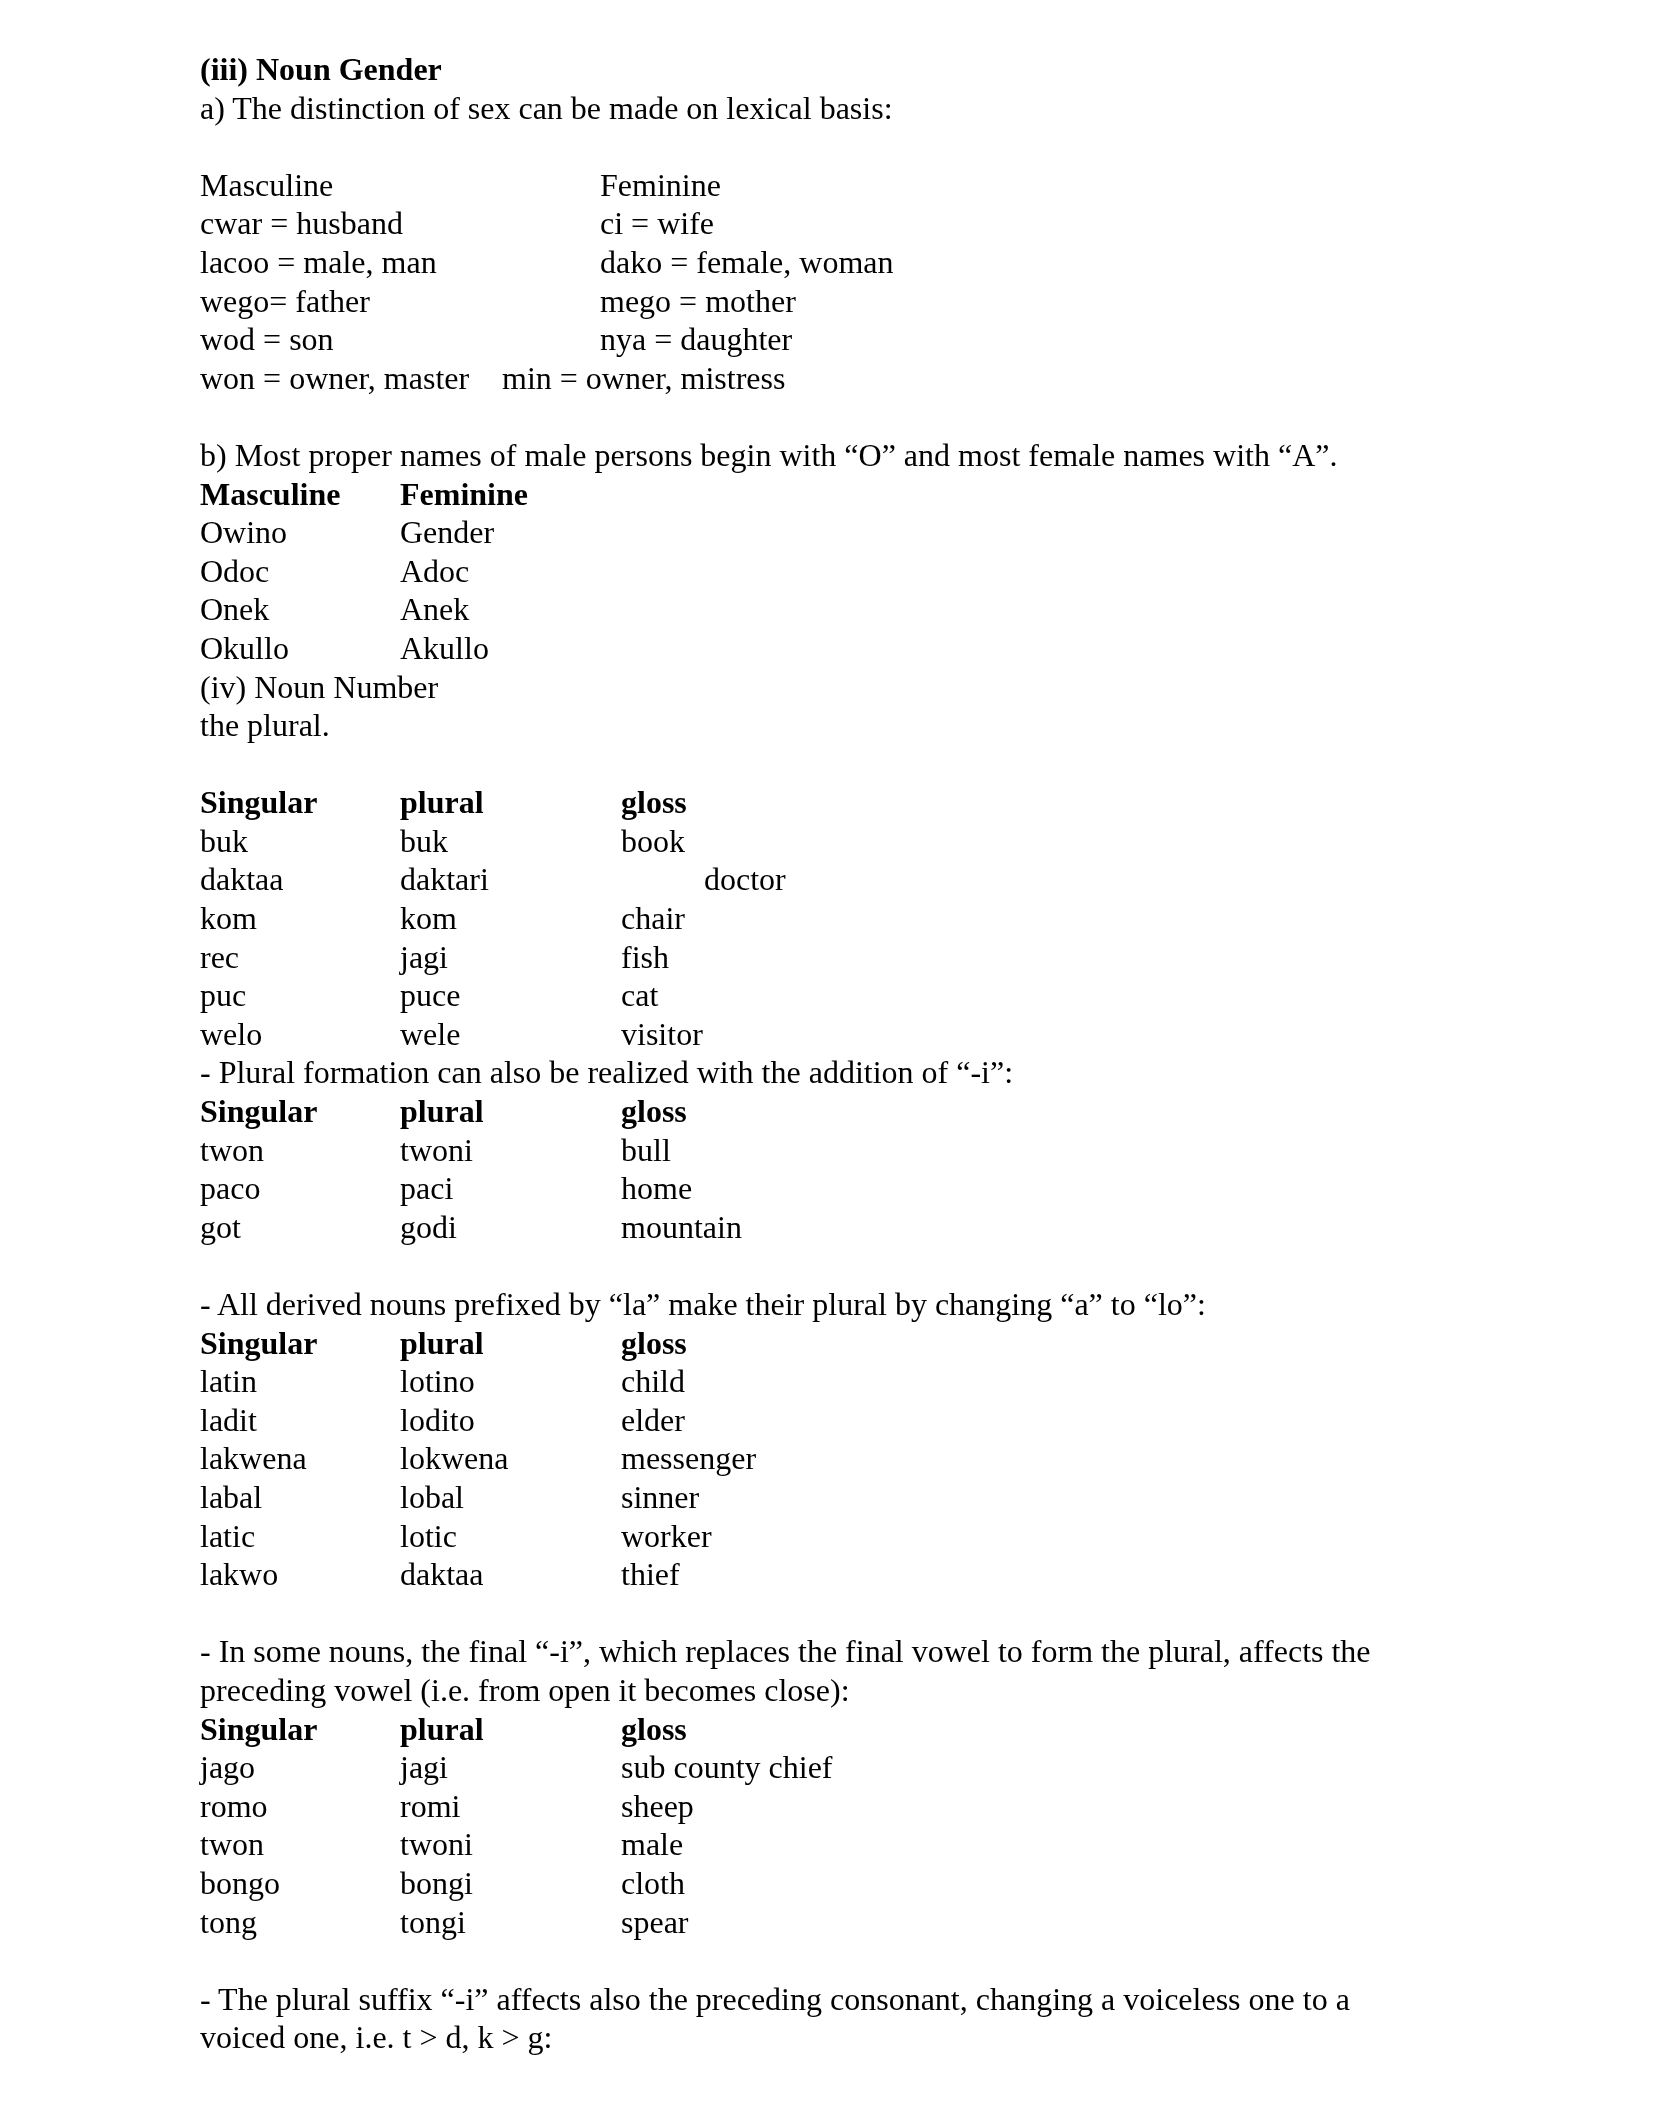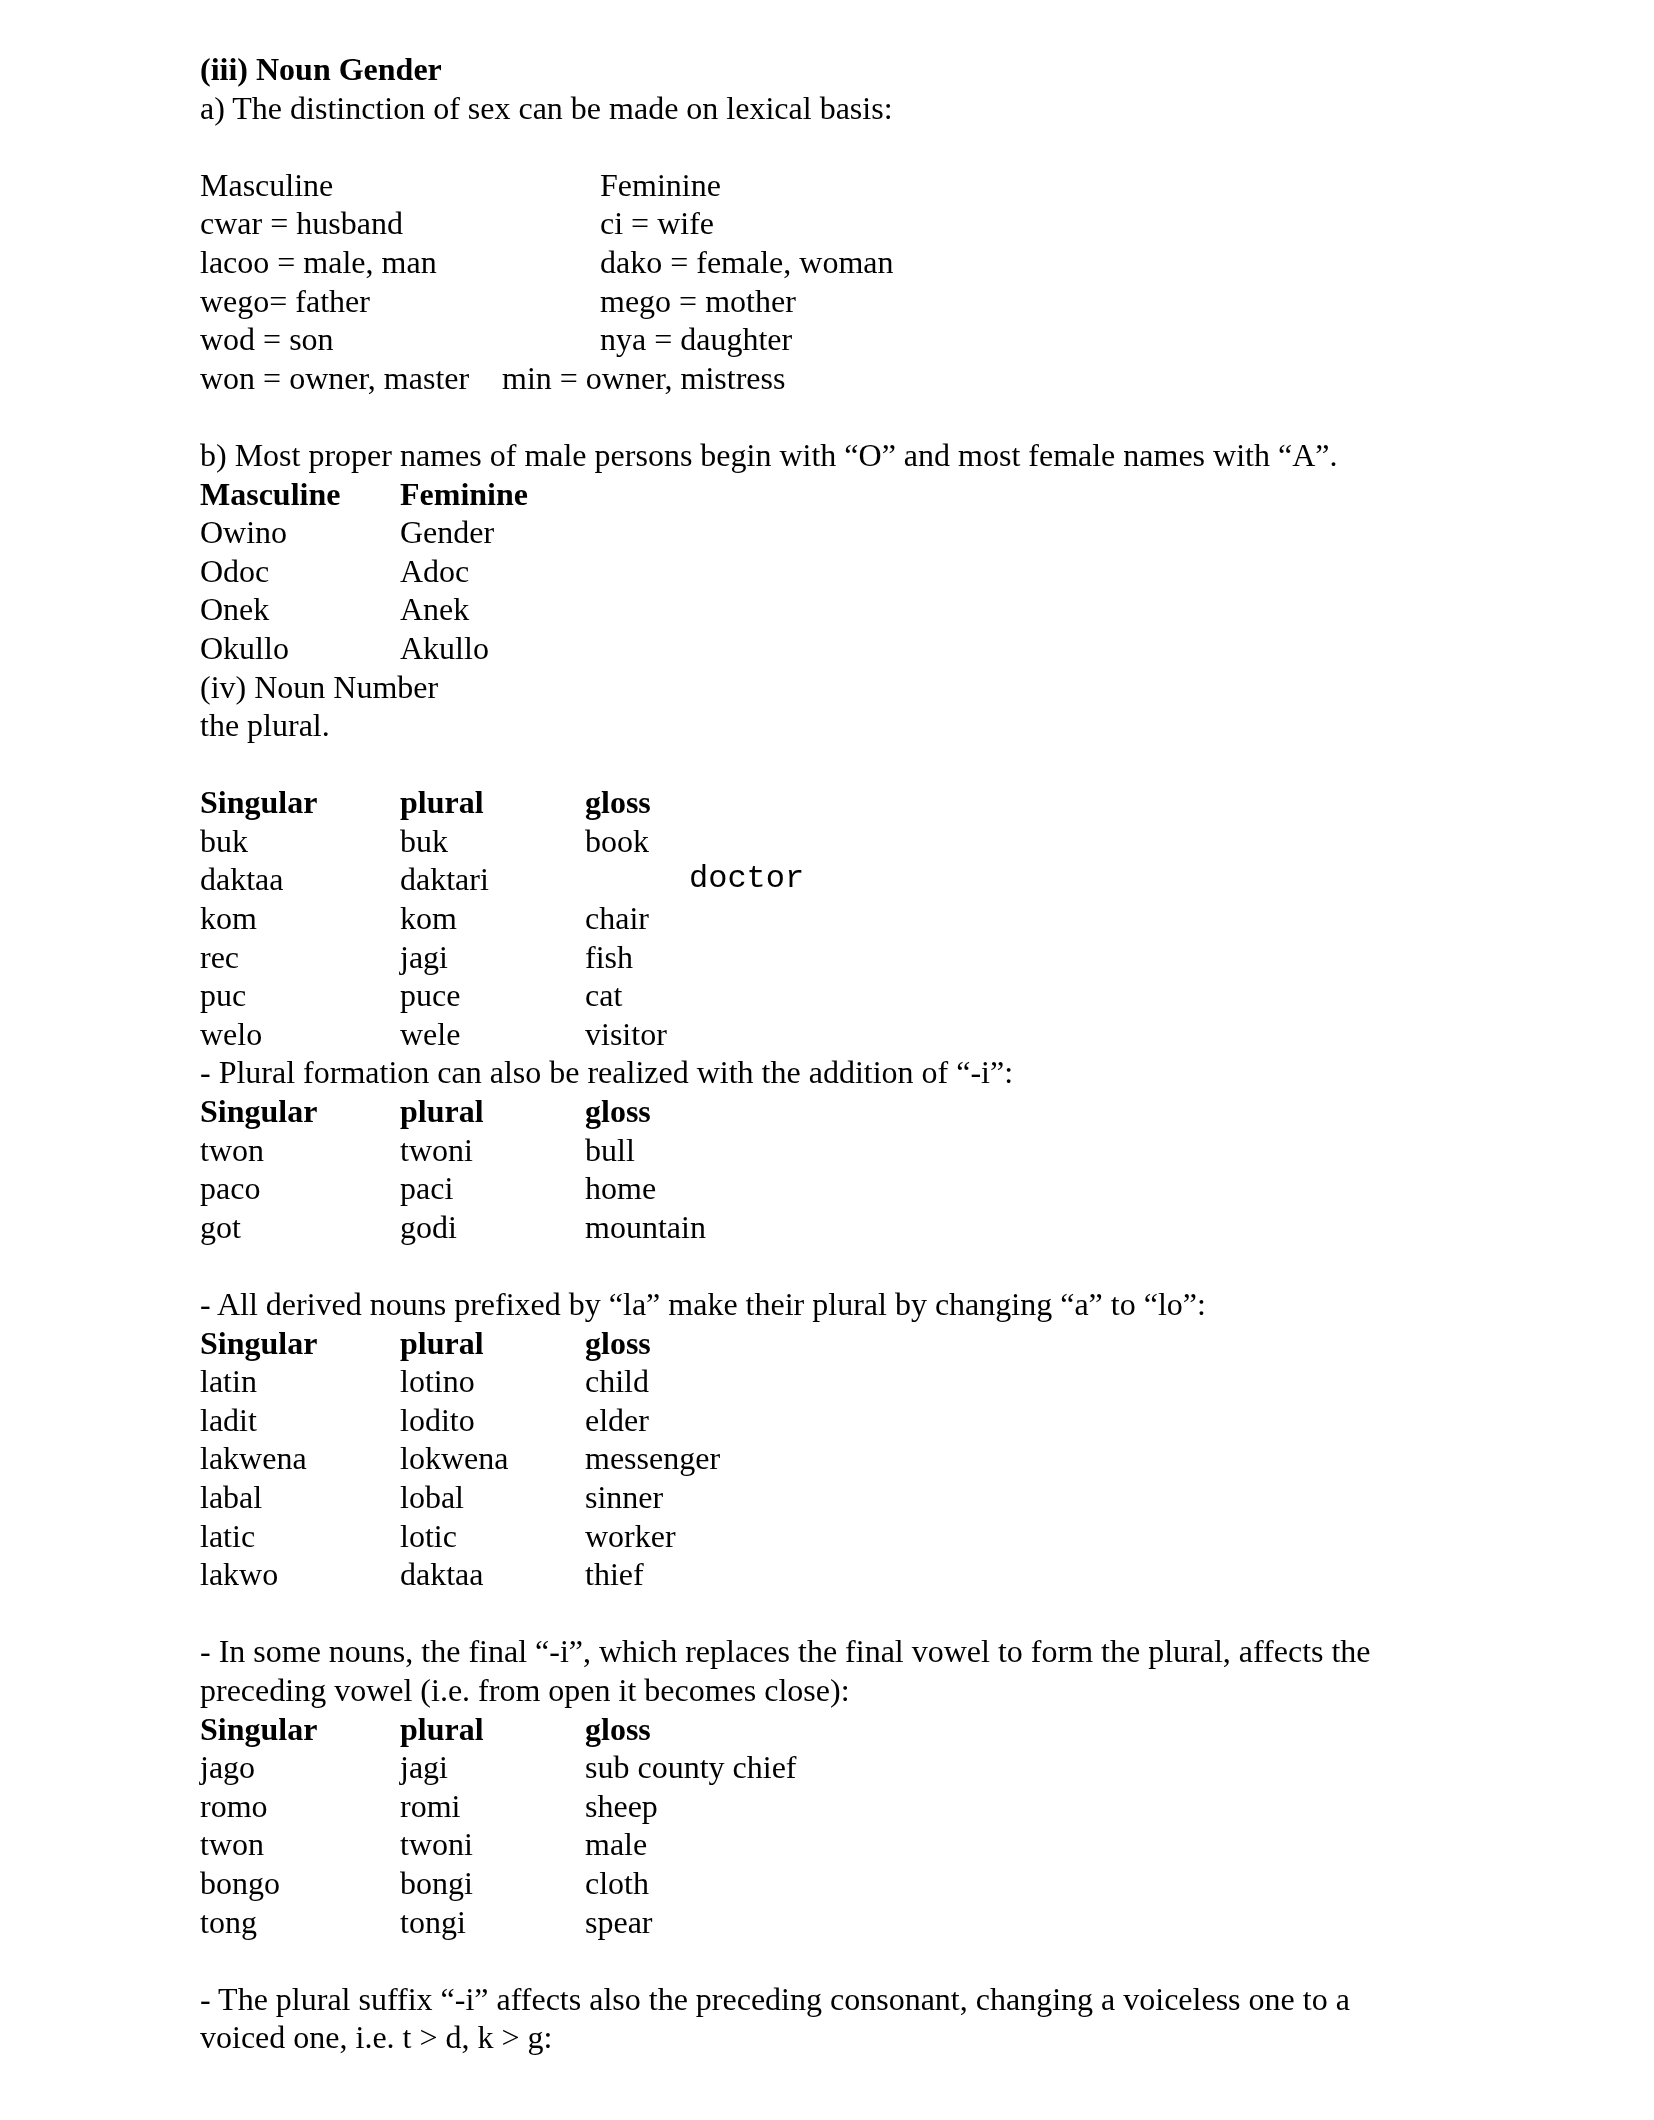--- a/index.html
+++ b/index.html
@@ -29,22 +29,22 @@
       position: relative;
     }
     .bold { font-weight: bold; }
     .col {
       position: absolute;
       top: 0;
       white-space: nowrap;
     }
     .c1 { left: 0; }
     .c2 { left: 200px; }
-    .c3 { left: 385px; }
-    .c3-offset { left: 489px; font-family: Liberation Mono, monospace; }
+    .c3 { left: 421px; }
+    .c3-offset { left: 504px; }
     .min-col { left: 302px; }
     .gender-fem { left: 400px; }
     .blank { height: 38.6px; }
   </style>
 </head>
 <body>
 
 <div class="page">
 
   <div class="line bold">(iii) Noun Gender</div>

